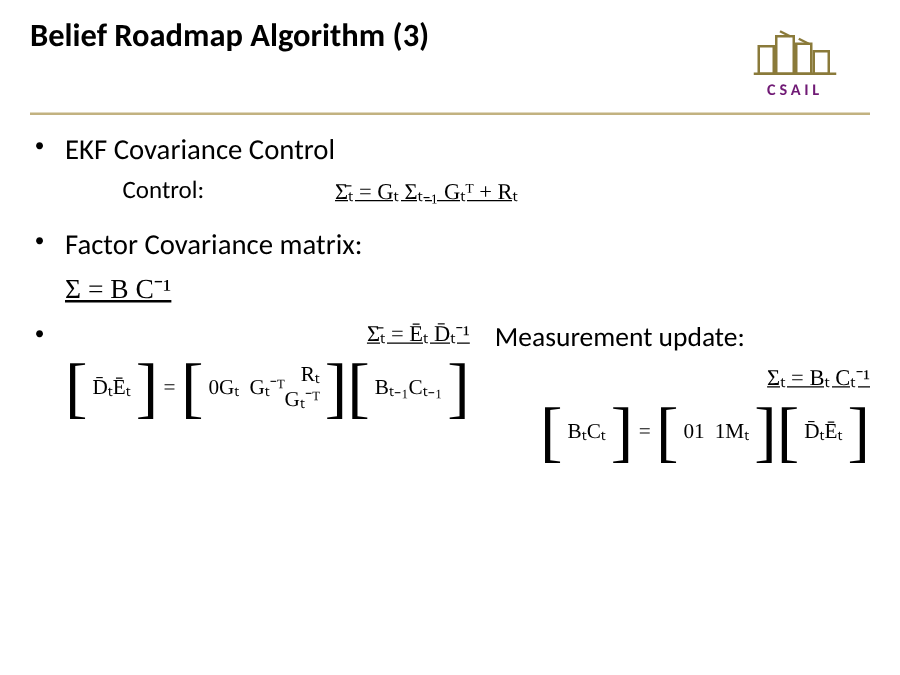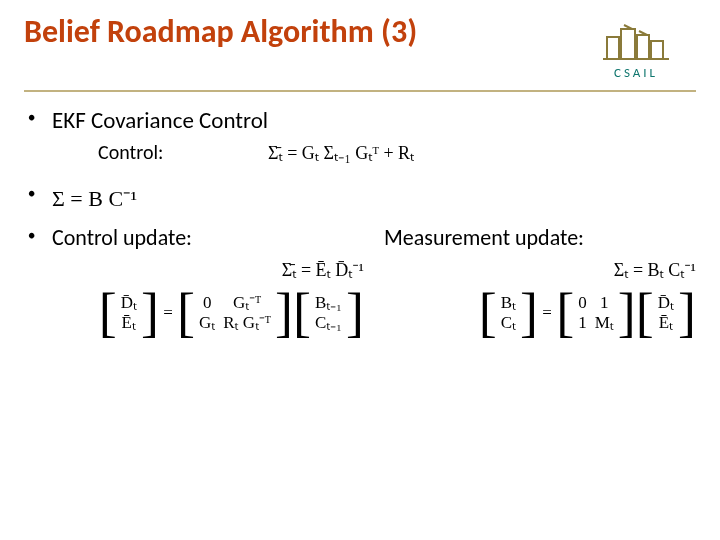--- a/index.html
+++ b/index.html
@@ -20,41 +20,41 @@
     padding: 14px 24px 10px 24px;
   }
   .header {
     display: flex;
     align-items: flex-start;
     justify-content: space-between;
     border-bottom: 2px solid #c2b280;
     padding-bottom: 6px;
   }
   .title {
-    font-size: 32px;
+    font-size: 26px;
     font-weight: 700;
-    color: #c2410c;
+    color: #000000;
     line-height: 1.15;
     max-width: 520px;
   }
   .logo {
     flex: 0 0 auto;
     width: 120px;
     height: 70px;
     display: flex;
     flex-direction: column;
     align-items: center;
     justify-content: center;
   }
   .logo svg { display:block; }
   .logo-label {
     letter-spacing: 3px;
     font-size: 13px;
-    font-weight: 400;
-    color: #0f766e;
+    font-weight: 700;
+    color: #701a75;
     margin-top: 2px;
   }
   .content { padding-top: 14px; }
   ul.bullets {
     list-style: none;
     padding: 0;
     margin: 0;
   }
   ul.bullets > li {
     position: relative;
@@ -78,20 +78,21 @@
   }
   .sub-label {
     font-size: 20px;
     width: 170px;
     flex: 0 0 170px;
   }
   .eq {
     font-family: "Cambria Math", "Times New Roman", serif;
     font-size: 18px;
     white-space: nowrap;
+    text-decoration: underline;
   }
   .eq-center {
     margin: 4px 0 10px 0;
     font-size: 22px;
   }
   .two-col {
     display: flex;
     justify-content: space-between;
     gap: 20px;
     margin-top: 2px;
@@ -112,21 +113,20 @@
     align-items: center;
     vertical-align: middle;
   }
   .br-l, .br-r {
     font-size: 54px;
     line-height: 0.8;
     font-family: "Times New Roman", serif;
   }
   .mcol {
     display: inline-flex;
-    flex-direction: column;
     align-items: center;
     padding: 0 4px;
   }
   .mcol span { line-height: 1.2; }
 </style>
 </head>
 <body>
 
 <div class="slide">
 
@@ -157,28 +157,28 @@
           <div class="sub-row">
             <div class="sub-label">Control:</div>
             <div class="eq">Σ̄ₜ = Gₜ Σₜ₋₁ Gₜᵀ + Rₜ</div>
           </div>
           <div class="sub-row">
           </div>
         </div>
       </li>
 
       <li>
+        <span>Factor Covariance matrix:</span>
         <div class="eq eq-center">Σ = B C⁻¹</div>
       </li>
 
       <li>
         <div class="two-col">
 
           <div class="col">
-            <div class="col-heading">Control update:</div>
             <div class="eq-block">
               <div class="eq">Σ̄ₜ = Ēₜ D̄ₜ⁻¹</div>
               <div style="height:10px"></div>
               <span class="matrix">
                 <span class="br-l">[</span>
                 <span class="mcol">
                   <span>D̄ₜ</span>
                   <span>Ēₜ</span>
                 </span>
                 <span class="br-r">]</span>

